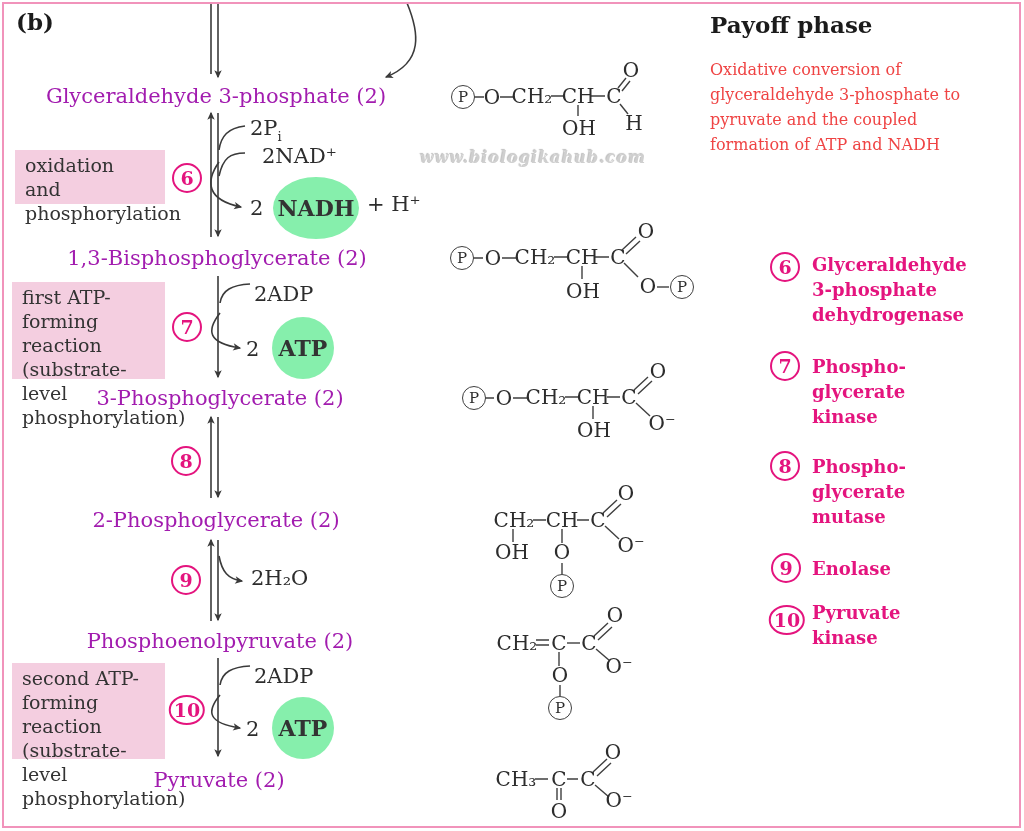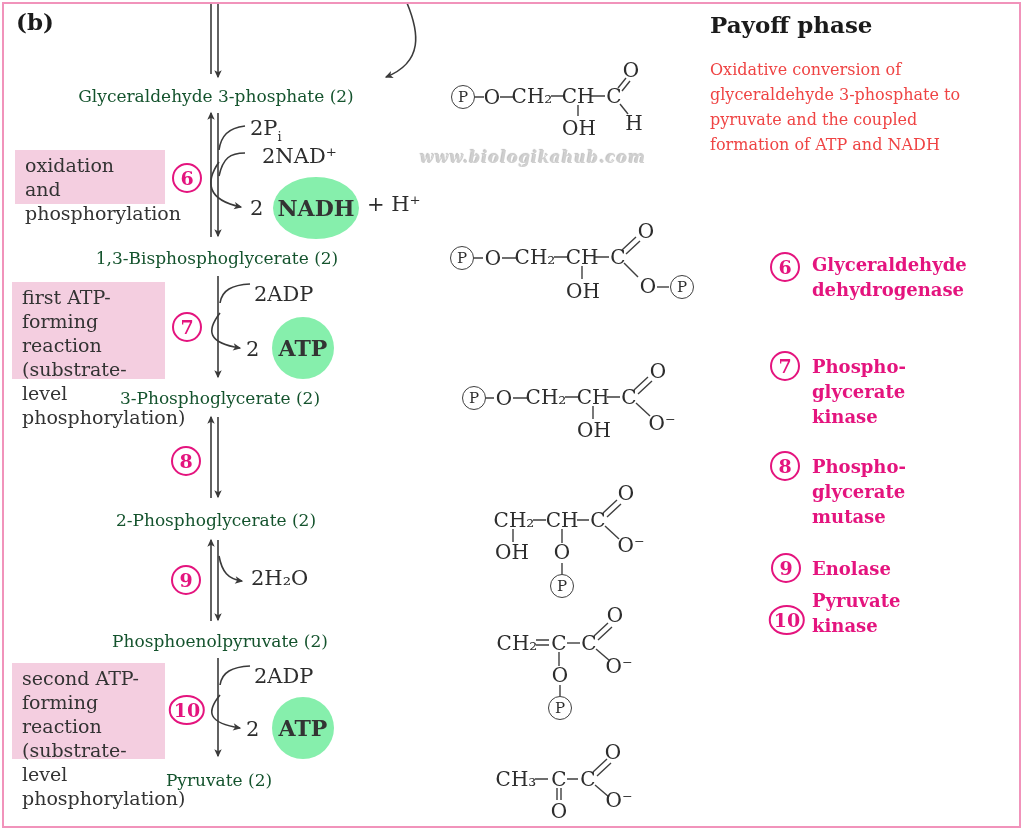--- a/index.html
+++ b/index.html
@@ -3,21 +3,21 @@
 <meta charset="utf-8">
 <style>
   html,body{margin:0;padding:0;background:#fff}
   .canvas{position:relative;width:1024px;height:831px;background:#ffffff;
     font-family:"DejaVu Serif","Liberation Serif",serif;color:#2e2e2e;overflow:hidden}
   .frame{position:absolute;left:2px;top:2px;right:3px;bottom:3px;border:2.5px solid #f193bb;pointer-events:none}
   svg.overlay{position:absolute;left:0;top:0;width:1024px;height:831px}
   .c{position:absolute;transform:translate(-50%,-50%);white-space:nowrap}
   .l{position:absolute;transform:translateY(-50%);white-space:nowrap}
   .blabel{position:absolute;font-weight:bold;font-size:23px;color:#1b1b1b}
-  .met{font-size:17px;color:#14532d}
+  .met{font-size:21px;color:#a21caf}
   .cof{font-size:21px;color:#2d2d2d}
   .cof sub{font-size:13px}
   .atom{font-size:20px;color:#2d2d2d}
   .patom{position:absolute;transform:translate(-50%,-50%);width:22px;height:22px;border:1.5px solid #3f3f3f;
     border-radius:50%;display:flex;align-items:center;justify-content:center;font-size:15px;color:#2d2d2d;background:#fff}
   .pinkbox{position:absolute;background:#f4cee0;color:#333;font-size:19px;line-height:24px;padding:3px 10px;box-sizing:border-box}
   .numcirc{position:absolute;transform:translate(-50%,-50%);min-width:30px;height:30px;border:2.5px solid #e4147e;
     border-radius:50%;display:flex;align-items:center;justify-content:center;font-weight:bold;font-size:19px;
     color:#e4147e;background:#fff;box-sizing:border-box;padding:0 3px}
   .orange{position:absolute;background:#86efac;border-radius:50%;display:flex;align-items:center;justify-content:center;
@@ -159,40 +159,41 @@
   <div class="desc" style="left:710px;top:57px">
     <div>Oxidative conversion of</div>
     <div>glyceraldehyde 3-phosphate to</div>
     <div>pyruvate and the coupled</div>
     <div>formation of ATP and NADH</div>
   </div>
 
   <div class="numcirc" style="left:785px;top:267px">6</div>
   <div class="enz" style="left:812px;top:252px">
     <div>Glyceraldehyde</div>
+      <div>3-phosphate</div>
       <div>dehydrogenase</div>
   </div>
   <div class="numcirc" style="left:785px;top:366px">7</div>
   <div class="enz" style="left:812px;top:354px">
     <div>Phospho-</div>
       <div>glycerate</div>
       <div>kinase</div>
   </div>
   <div class="numcirc" style="left:785px;top:466px">8</div>
   <div class="enz" style="left:812px;top:454px">
     <div>Phospho-</div>
       <div>glycerate</div>
       <div>mutase</div>
   </div>
   <div class="numcirc" style="left:786px;top:568px">9</div>
   <div class="enz" style="left:812px;top:556px">
     <div>Enolase</div>
   </div>
   <div class="numcirc" style="left:787px;top:620px">10</div>
-  <div class="enz" style="left:812px;top:588px">
+  <div class="enz" style="left:812px;top:600px">
     <div>Pyruvate</div>
       <div>kinase</div>
   </div>
 
   <div style="position:absolute;inset:0;pointer-events:none">
     <span class="patom" style="left:463px;top:97px">P</span>
     <span class="c atom" style="left:492px;top:97px">O</span>
     <span class="c atom" style="left:532px;top:96px">CH₂</span>
     <span class="c atom" style="left:578px;top:96px">CH</span>
     <span class="c atom" style="left:614px;top:96px">C</span>

